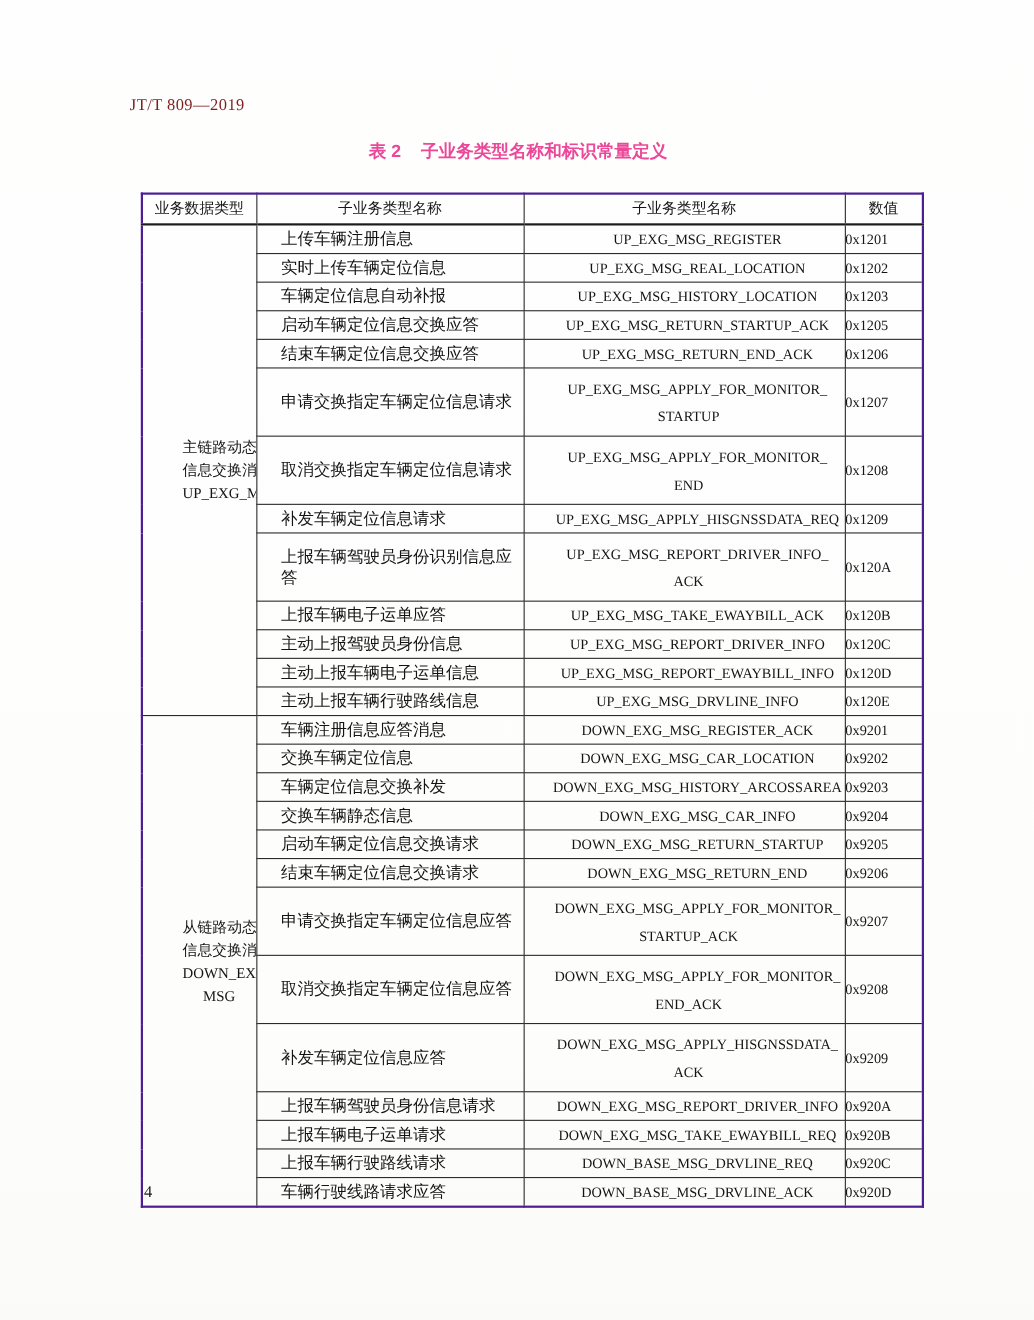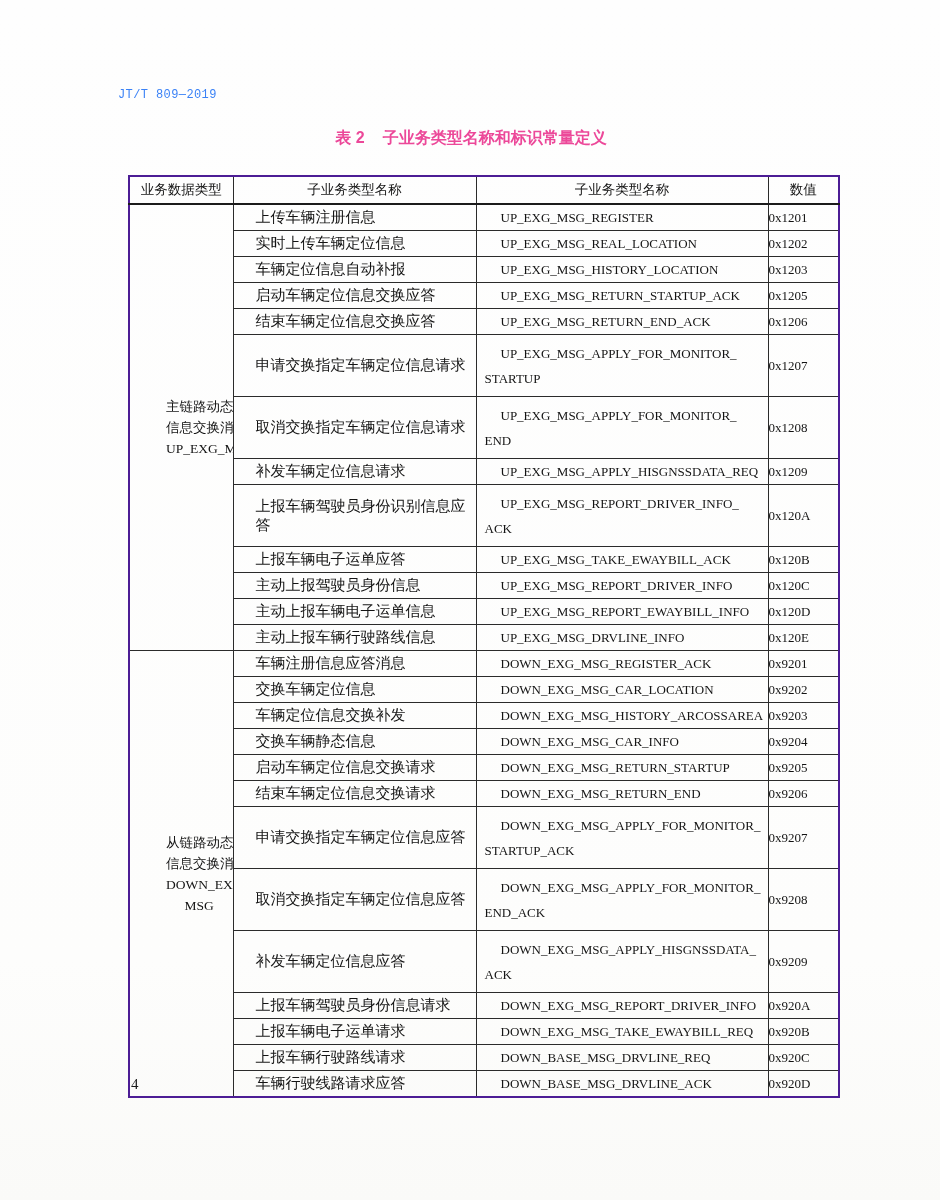--- a/index.html
+++ b/index.html
@@ -6,22 +6,22 @@
   body {
     width: 940px; height: 1200px;
     position: relative;
     background: linear-gradient(180deg, #fefefe 0%, #fdfdfc 80%, #fafaf8 100%);
     font-family: "Liberation Serif", "DejaVu Serif", serif;
     color: #141414;
     overflow: hidden;
   }
   .doc-code {
     position: absolute; left: 118px; top: 88px;
-    font-family: Liberation Mono, monospace;
-    font-size: 12px; letter-spacing: 0.4px; color: #3b82f6;
+    font-family: Liberation Serif, serif;
+    font-size: 15px; letter-spacing: 0.4px; color: #7f1d1d;
   }
   .table-title {
     position: absolute; left: 116px; top: 128px; width: 710px;
     text-align: center;
     font-family: "Liberation Sans", "DejaVu Sans", sans-serif;
     font-weight: bold; font-size: 16px; color: #ec4899;
   }
   .table-title .tno { margin-right: 18px; }
   table.def-table {
     position: absolute; left: 128px; top: 175px; width: 710px;
@@ -36,21 +36,21 @@
   }
   .def-table th {
     height: 26px; font-size: 13.5px; text-align: center;
     border-bottom: 2px solid #1b1b1b;
   }
   tr.row-single { height: 25px; }
   tr.row-double { height: 62px; }
   td.cell-group { text-align: center; font-size: 13.5px; line-height: 21px; }
   td.cell-group .glabel-line { white-space: nowrap; padding-left: 36px; }
   td.cell-name { text-align: left; padding-left: 22px; font-size: 15px; }
-  td.cell-id { text-align: left; padding-left: 8px; font-size: 13px; }
+  td.cell-id { text-align: center; padding-left: 8px; font-size: 13px; }
   td.cell-id .line { line-height: 25px; white-space: nowrap; }
   td.cell-id .line:first-child { margin-left: 16px; }
   td.cell-val { text-align: left; font-size: 13px; }
   .page-number {
     position: absolute; left: 131px; top: 1076px;
     font-size: 15px; color: #1a1a1a;
   }
 </style>
 </head>
 <body>

